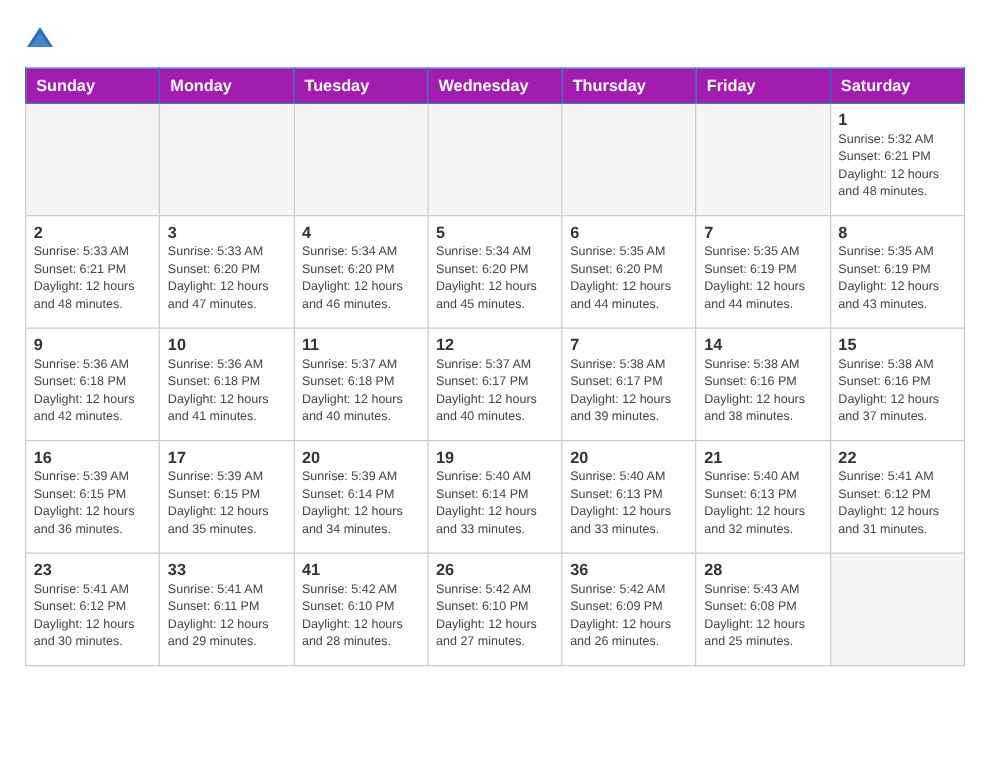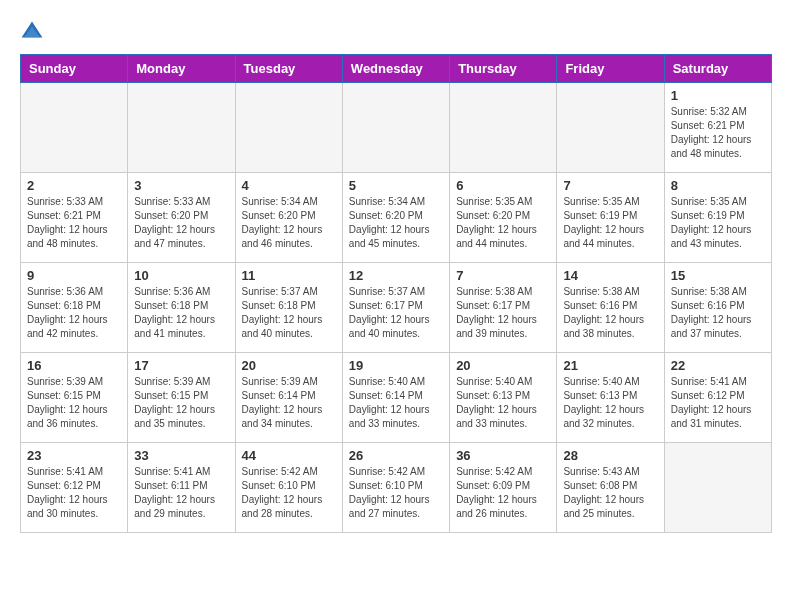--- a/index.html
+++ b/index.html
@@ -293,21 +293,21 @@
 and 30 minutes.</div>
         </td>
         <td>
           <span class="day-num">33</span>
           <div class="day-info" style="white-space: pre-line;">Sunrise: 5:41 AM
 Sunset: 6:11 PM
 Daylight: 12 hours
 and 29 minutes.</div>
         </td>
         <td>
-          <span class="day-num">44</span>
+          <span class="day-num">41</span>
           <div class="day-info" style="white-space: pre-line;">Sunrise: 5:42 AM
 Sunset: 6:10 PM
 Daylight: 12 hours
 and 28 minutes.</div>
         </td>
         <td>
           <span class="day-num">26</span>
           <div class="day-info" style="white-space: pre-line;">Sunrise: 5:42 AM
 Sunset: 6:10 PM
 Daylight: 12 hours

